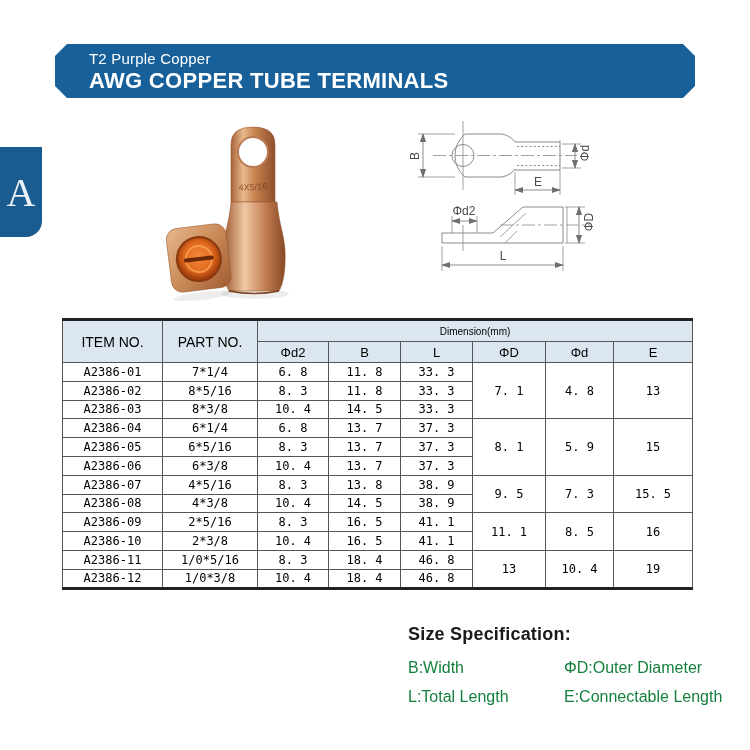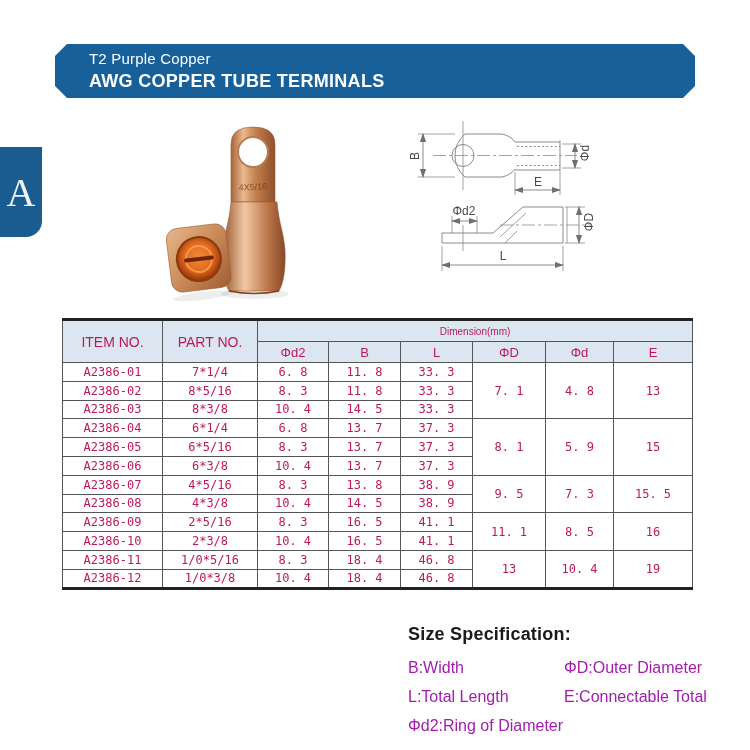--- a/index.html
+++ b/index.html
@@ -7,55 +7,55 @@
   .page { position:relative; width:750px; height:750px; background:#ffffff; overflow:hidden; }
 
   
   .banner {
     position:absolute; left:55px; top:44px; width:640px; height:54px;
     background:#17609a; color:#ffffff; padding:5px 0 0 34px;
     clip-path: polygon(12px 0, calc(100% - 12px) 0, 100% 12px, 100% calc(100% - 12px),
                        calc(100% - 12px) 100%, 12px 100%, 0 calc(100% - 12px), 0 12px);
   }
   .banner .subtitle { font-size:15px; line-height:19px; font-weight:400; letter-spacing:.2px; }
-  .banner .title { font-size:18px; line-height:26px; font-weight:700; letter-spacing:.3px; }
+  .banner .title { font-size:22px; line-height:26px; font-weight:700; letter-spacing:.3px; }
 
   
   .side-tab {
     position:absolute; left:0; top:147px; width:42px; height:90px;
     background:#1a5c8f; border-radius:0 0 16px 0;
     display:flex; align-items:center; justify-content:center;
     color:#eaf1f7; font-family:"Liberation Serif", serif; font-size:40px;
   }
 
   .photo, .diagram { position:absolute; }
   .photo { left:165px; top:112px; }
   .diagram { left:405px; top:112px; }
 
   
   .spec-table {
     position:absolute; left:62px; top:318px; width:630px;
     border-collapse:collapse; table-layout:fixed;
     border-top:3px solid #222; border-bottom:3px solid #222;
     border-left:1px solid #555; border-right:1px solid #555;
-    color:#be185d;
+    color:#000000;
   }
   .spec-table th, .spec-table td {
     border:1px solid #555; text-align:center; vertical-align:middle; padding:0;
   }
   .spec-table th { background:#dce6f0; font-weight:400; }
   .hrow1 th { height:22px; font-size:14px; }
   .hrow2 th { height:21px; font-size:13px; }
   .spec-table td { height:18.8px; font-size:12px; font-family:"DejaVu Sans Mono", monospace; }
   th.span2 { font-size:10px; }
 
   
   .size-spec { position:absolute; left:408px; top:624px; color:#1a1a1a; }
   .size-spec h3 { font-size:18px; font-weight:700; margin-bottom:14px; letter-spacing:.2px; }
-  .size-spec .grid { display:grid; grid-template-columns:156px auto; column-gap:0; row-gap:11px; font-size:16px; color:#a21caf; }
+  .size-spec .grid { display:grid; grid-template-columns:156px auto; column-gap:0; row-gap:11px; font-size:16px; color:#15803d; }
 </style>
 </head>
 <body>
 
 <div class="page">
 
   <div class="banner">
     <div class="subtitle">T2 Purple Copper</div>
     <div class="title">AWG COPPER TUBE TERMINALS</div>
   </div>
@@ -287,18 +287,17 @@
       </tr>
     </tbody>
   </table>
 
   <div class="size-spec">
     <h3>Size Specification:</h3>
     <div class="grid">
       <span>B:Width</span>
       <span>ΦD:Outer Diameter</span>
       <span>L:Total Length</span>
-      <span>E:Connectable Total</span>
-      <span>Φd2:Ring of Diameter</span>
+      <span>E:Connectable Length</span>
     </div>
   </div>
 
 </div>
 
 </body></html>

